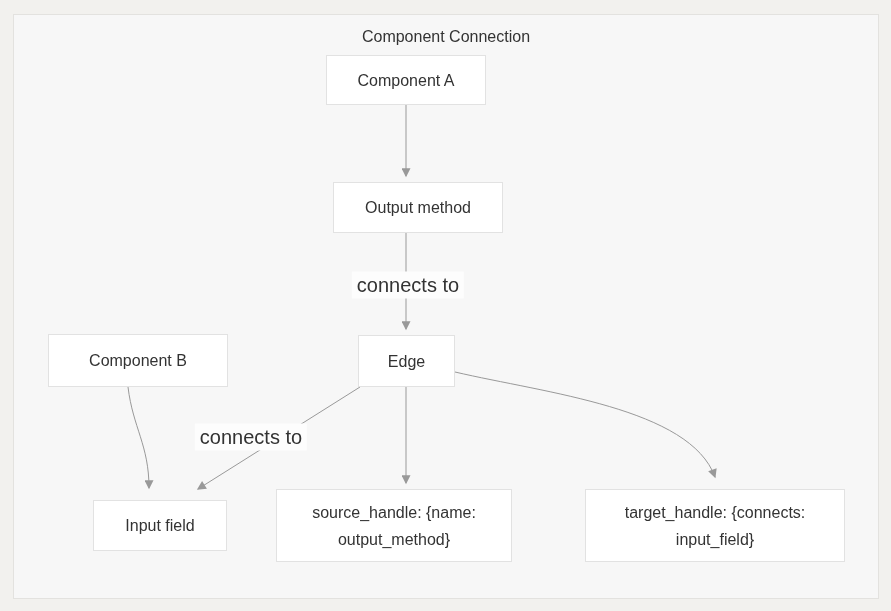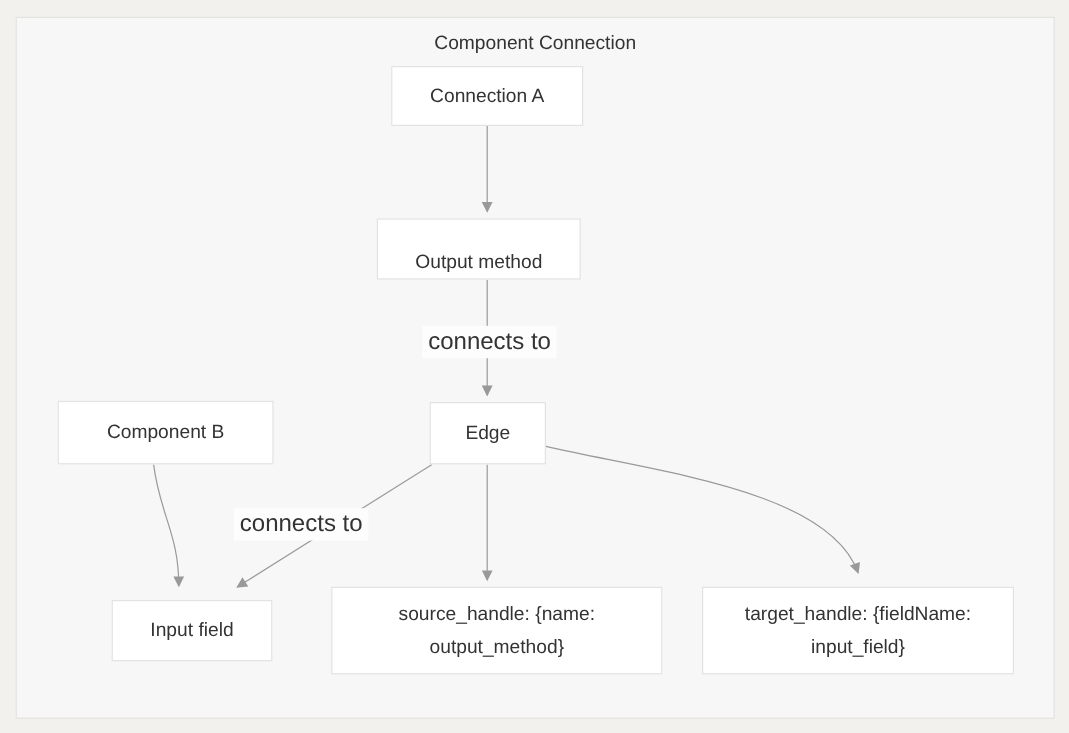--- a/index.html
+++ b/index.html
@@ -52,25 +52,25 @@
     display:flex;
     align-items:center;
     justify-content:center;
     text-align:center;
     font-size:16px;
     line-height:27px;
     color:var(--text);
     padding:0 12px;
   }
   .node-component-a{left:326px; top:55px;  width:160px; height:50px;}
-  .node-output-method{left:314px; top:182px; width:170px; height:51px;align-items:flex-end;}
+  .node-output-method{left:333px; top:182px; width:170px; height:51px;}
   .node-edge{left:358px; top:335px; width:97px;  height:52px;}
   .node-component-b{left:48px;  top:334px; width:180px; height:53px;}
   .node-input-field{left:93px;  top:500px; width:134px; height:51px;}
-  .node-source-handle{left:276px; top:489px; width:276px; height:73px;}
+  .node-source-handle{left:276px; top:489px; width:236px; height:73px;}
   .node-target-handle{left:585px; top:489px; width:260px; height:73px;}
   .edge-label{
     position:absolute;
     transform:translate(-50%,-50%);
     background:var(--label-bg);
     font-size:20px;
     padding:2px 5px;
     white-space:nowrap;
     color:var(--text);
   }
@@ -92,35 +92,35 @@
   </defs>
   <path class="edge-path" d="M406,105 L406,176" marker-end="url(#arrow)"></path>
   <path class="edge-path" d="M406,233 L406,329" marker-end="url(#arrow)"></path>
   <path class="edge-path" d="M406,387 L406,483" marker-end="url(#arrow)"></path>
   <path class="edge-path" d="M360,387 L198,489" marker-end="url(#arrow)"></path>
   <path class="edge-path" d="M455,372 C545,393 690,408 715,477" marker-end="url(#arrow)"></path>
   <path class="edge-path" d="M128,387 C133,428 149,445 149,488" marker-end="url(#arrow)"></path>
 </svg>
 
 <div class="node node-component-a">
-  <span>Connection A</span>
+  <span>Component A</span>
 </div>
 <div class="node node-output-method">
   <span>Output method</span>
 </div>
 <div class="node node-edge">
   <span>Edge</span>
 </div>
 <div class="node node-component-b">
   <span>Component B</span>
 </div>
 <div class="node node-input-field">
   <span>Input field</span>
 </div>
 <div class="node node-source-handle">
   <span>source_handle: {name: output_method}</span>
 </div>
 <div class="node node-target-handle">
-  <span>target_handle: {fieldName: input_field}</span>
+  <span>target_handle: {connects: input_field}</span>
 </div>
 
 <div class="edge-label edge-label-1">connects to</div>
 <div class="edge-label edge-label-2">connects to</div>
 
 </body></html>

